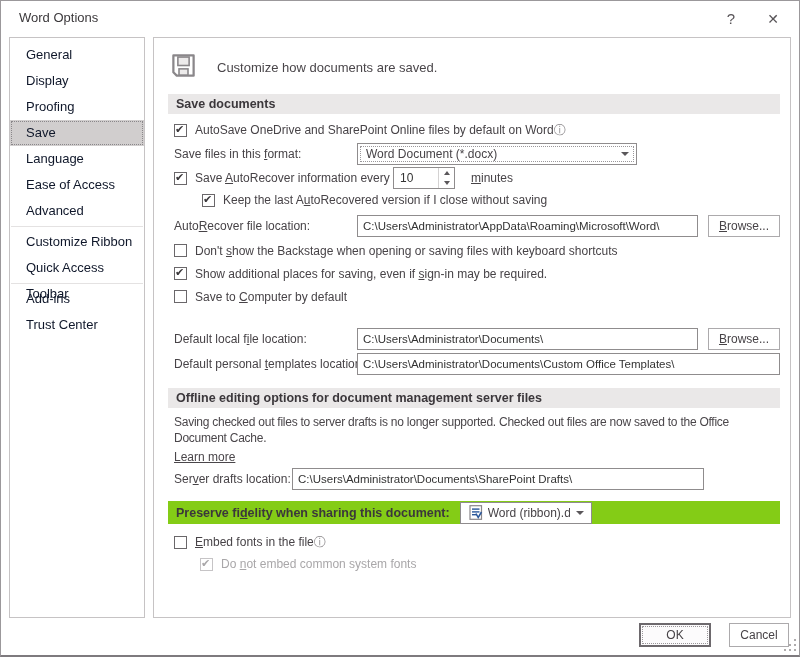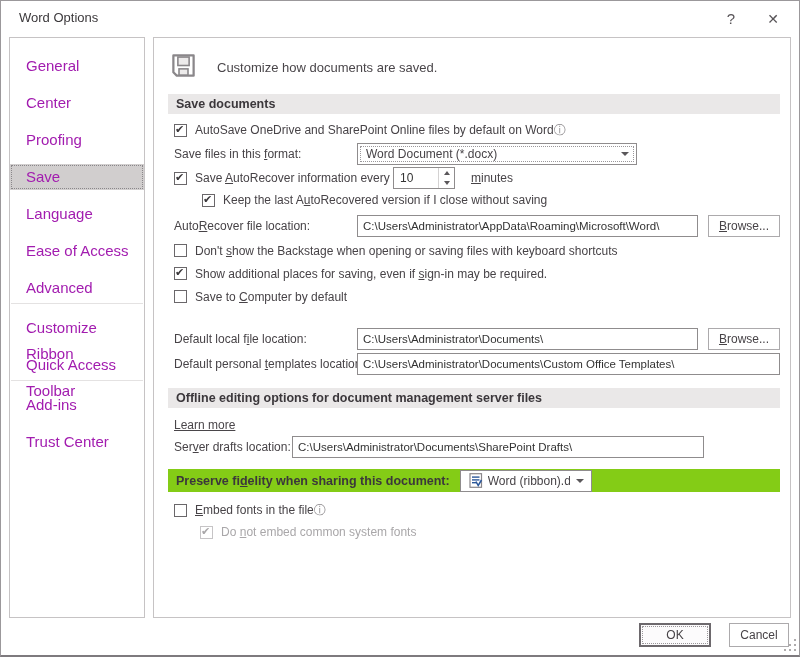--- a/index.html
+++ b/index.html
@@ -13,21 +13,21 @@
   
   .titlebar { position:absolute; top:0; left:0; right:0; height:34px; background:#fff; }
   .title { position:absolute; left:18px; top:9px; font-size:13px; color:#3b383b; }
   .tb-btn { position:absolute; top:6px; width:32px; height:24px; text-align:center; line-height:24px;
             font-size:15px; color:#585458; cursor:default; }
   .tb-help { right:52px; }
   .tb-close { right:10px; font-size:14px; }
   
   .sidebar { position:absolute; left:8px; top:36px; width:136px; bottom:37px;
              border:1px solid #c6c3c4; background:#fff; padding-top:4px; }
-  .side-item { height:26px; line-height:26px; padding-left:16px; font-size:15px; color:#a21caf; cursor:default;margin-top:11px; }
+  .side-item { height:26px; line-height:26px; padding-left:16px; font-size:13px; color:#0f172a; cursor:default; }
   .side-item.selected { background:#d1cece; outline:1px dotted #8a878a; outline-offset:-2px; }
   .side-sep { border-top:1px solid #e4e2e2; margin:2px 1px; }
   .main { position:absolute; left:152px; top:36px; right:8px; bottom:37px;
           border:1px solid #c6c3c4; background:#fff; padding:10px 10px 0 14px; overflow:hidden; }
   
   .page-head { display:flex; align-items:center; gap:20px; height:34px; margin:2px 0 10px 2px; }
   .page-head .ttl { font-size:13px; color:#4a464a; }
   
   .sect-head { background:#eae8e8; color:#3b373b; font-weight:bold; font-size:12.5px;
                padding:3px 8px; margin-bottom:6px; }
@@ -90,21 +90,21 @@
 <div class="dialog">
 
   <div class="titlebar">
     <div class="title">Word Options</div>
     <div class="tb-btn tb-help">?</div>
     <div class="tb-btn tb-close">✕</div>
   </div>
 
   <div class="sidebar">
     <div class="side-item">General</div>
-    <div class="side-item">Center</div>
+    <div class="side-item">Display</div>
     <div class="side-item">Proofing</div>
     <div class="side-item selected">Save</div>
     <div class="side-item">Language</div>
     <div class="side-item">Ease of Access</div>
     <div class="side-item">Advanced</div>
     <div class="side-sep"></div>
     <div class="side-item">Customize Ribbon</div>
     <div class="side-item">Quick Access Toolbar</div>
     <div class="side-sep"></div>
     <div class="side-item">Add-ins</div>
@@ -190,20 +190,21 @@
       <button class="btn browse"><span></span><u>B</u><span>rowse...</span></button>
     </div>
 
     <div class="row h24" style="margin-top:1px;">
       <span class="lbl-col"><span>Default personal </span><u>t</u><span>emplates location:</span></span>
       <input class="txt" style="flex: 1 1 0%;" value="C:\Users\Administrator\Documents\Custom Office Templates\">
     </div>
 
     
     <div class="sect-head" style="margin-top:12px;">Offline editing options for document management server files</div>
+    <p class="para">Saving checked out files to server drafts is no longer supported. Checked out files are now saved to the Office Document Cache.</p>
     <a class="link">Learn more</a>
 
     <div class="row h24" style="margin-top:3px;">
       <span class="lbl" style="width:118px; flex:none;"><span>Ser</span><u>v</u><span>er drafts location:</span></span>
       <input class="txt" style="width: 412px;" value="C:\Users\Administrator\Documents\SharePoint Drafts\">
     </div>
 
     
     <div class="fid-head">
       <span class="lbl"><span>Preserve fi</span><u>d</u><span>elity when sharing this document:</span></span>

